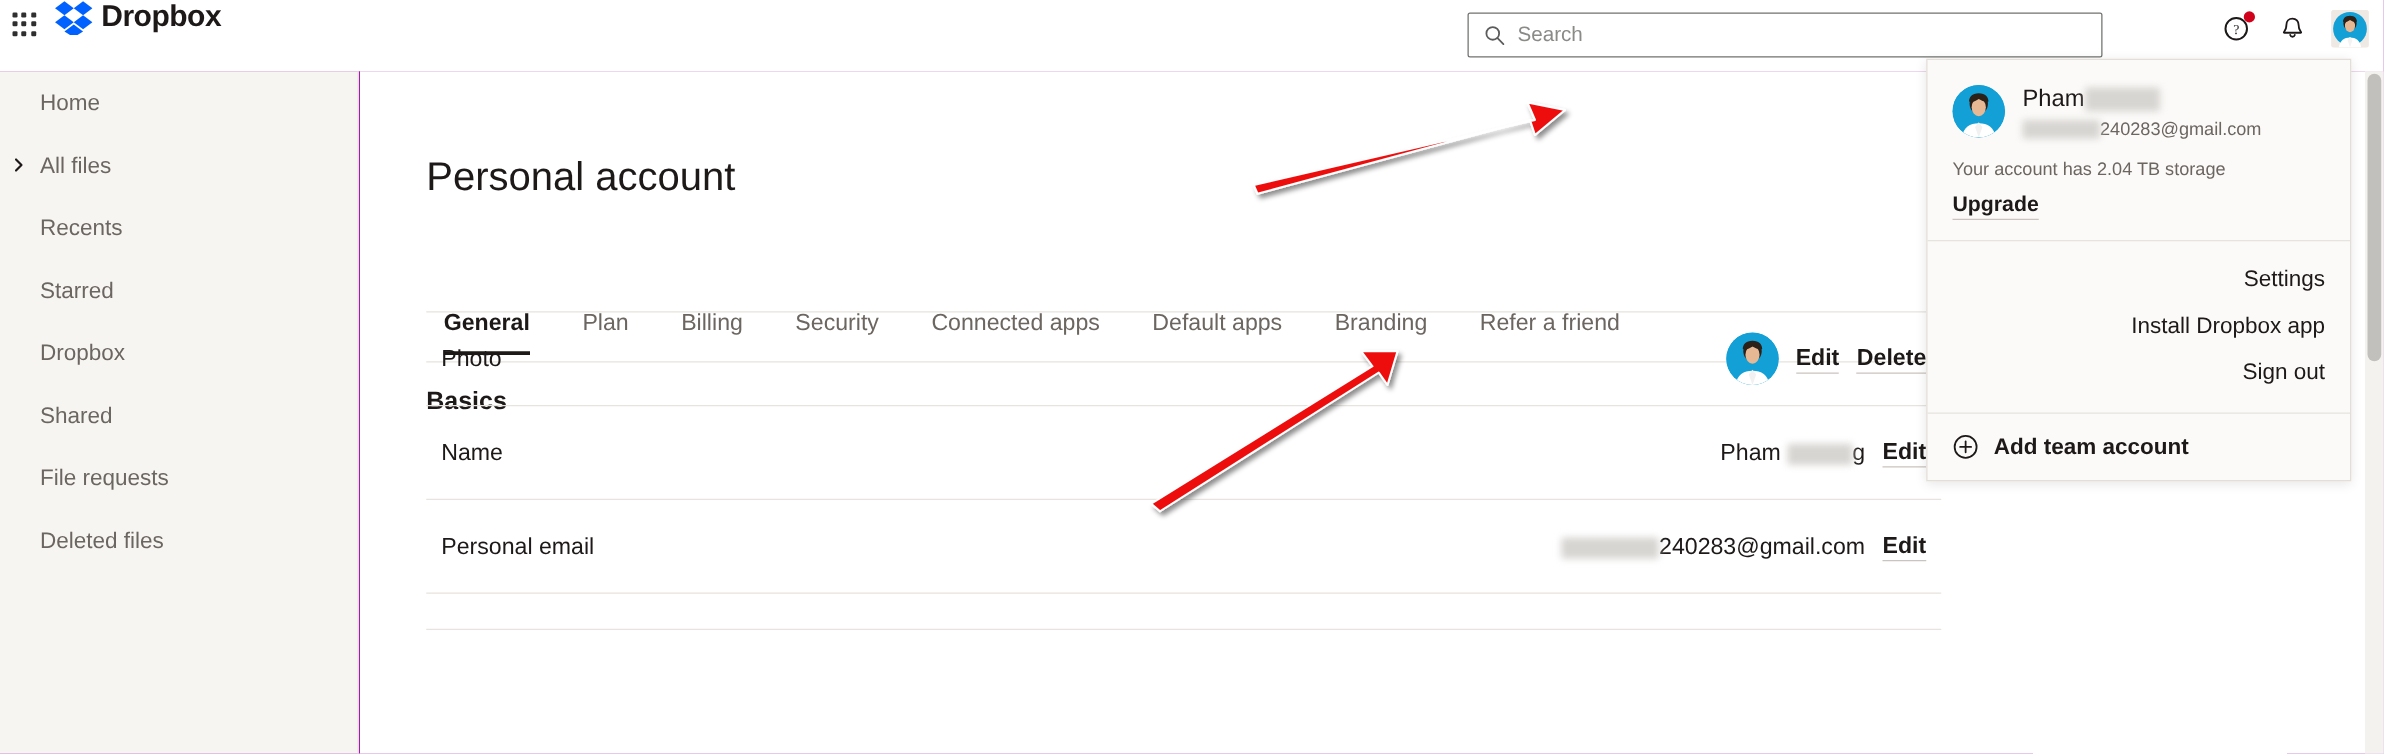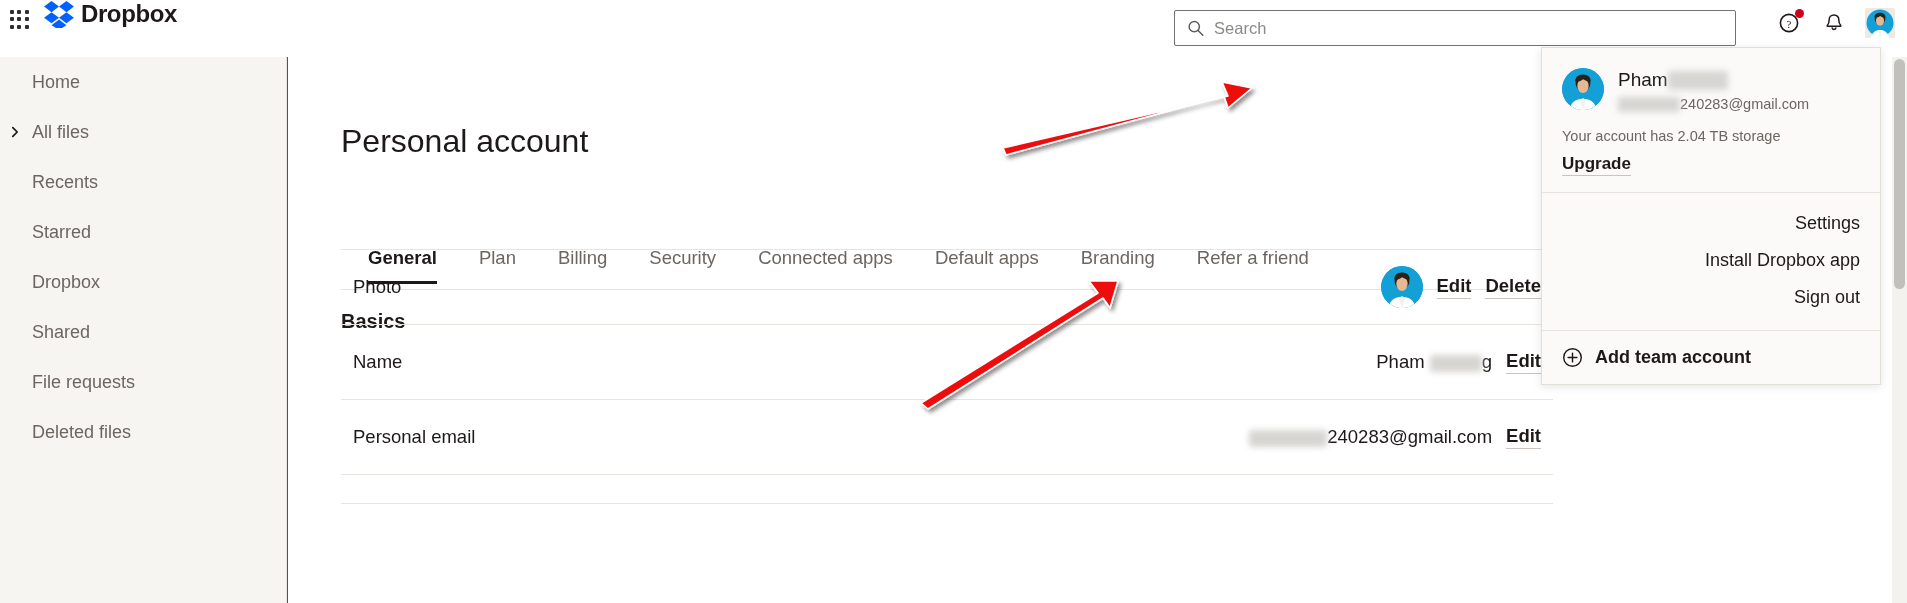--- a/index.html
+++ b/index.html
@@ -22,21 +22,21 @@
     width: 20px; height: 20px;
     display: grid; grid-template-columns: repeat(3, 1fr); grid-template-rows: repeat(3,1fr);
     gap: 2px; cursor: pointer;
   }
   .grid-icon i { display:block; width:4px; height:4px; background:#2f2f2f; border-radius:1px; }
   .brand { position:absolute; left: 44px; top: 0px; display:flex; align-items:center; gap:7px; cursor:pointer; }
   .brand-mark { width: 30px; height: 28px; }
   .brand-text { font-size: 24px; font-weight: 700; color:#1e1919; letter-spacing:-0.4px; }
 
   .searchwrap {
-    position:absolute; left: 1174px; top: 10px; width: 562px; height: 36px;
+    position:absolute; left: 1174px; top: 10px; width: 508px; height: 36px;
     border: 1px solid #70736f; border-radius: 2px; background:#fff;
     display:flex; align-items:center; padding: 0 12px; gap: 10px;
   }
   .search-input {
     border: none; outline: none; background: transparent;
     font-size: 16.5px; color: #1e1919; width: 100%;
     font-family: "Liberation Sans", sans-serif;
   }
   .search-input::placeholder { color:#8a8b87; }
 
@@ -59,21 +59,21 @@
   }
   .side-chev {
     position:absolute; left: 8px; top: 50%; transform: translateY(-50%);
     width: 14px; height: 14px; color:#1e1919;
   }
 
   
   .main { position:absolute; left: 288px; top: 57px; right: 0; bottom: 0; background:#fff; overflow:hidden; }
   .page-title { position:absolute; left: 53px; top: 66px; font-size: 32px; color:#1e1919; font-weight:400; }
 
-  .tabs { position:absolute; left: 66px; top: 190px; display:flex; align-items:flex-end; gap: 0; }
+  .tabs { position:absolute; left: 53px; top: 190px; display:flex; align-items:flex-end; gap: 0; }
   .tab {
     position:relative; padding: 0 21px 15px 21px; font-size: 18.5px; color:#6c6661; cursor:pointer; white-space:nowrap;
   }
   .tab:first-child { padding-left: 14px; }
   .tab.active { color:#1e1919; font-weight:700; }
   .tab.active:after {
     content:""; position:absolute; left: 14px; right: 21px; bottom: 0; height: 3px; background:#1e1919;
   }
   .tabs-rule { position:absolute; left: 53px; top: 232px; width: 1212px; height:1px; background:#e7e3de; }
 

